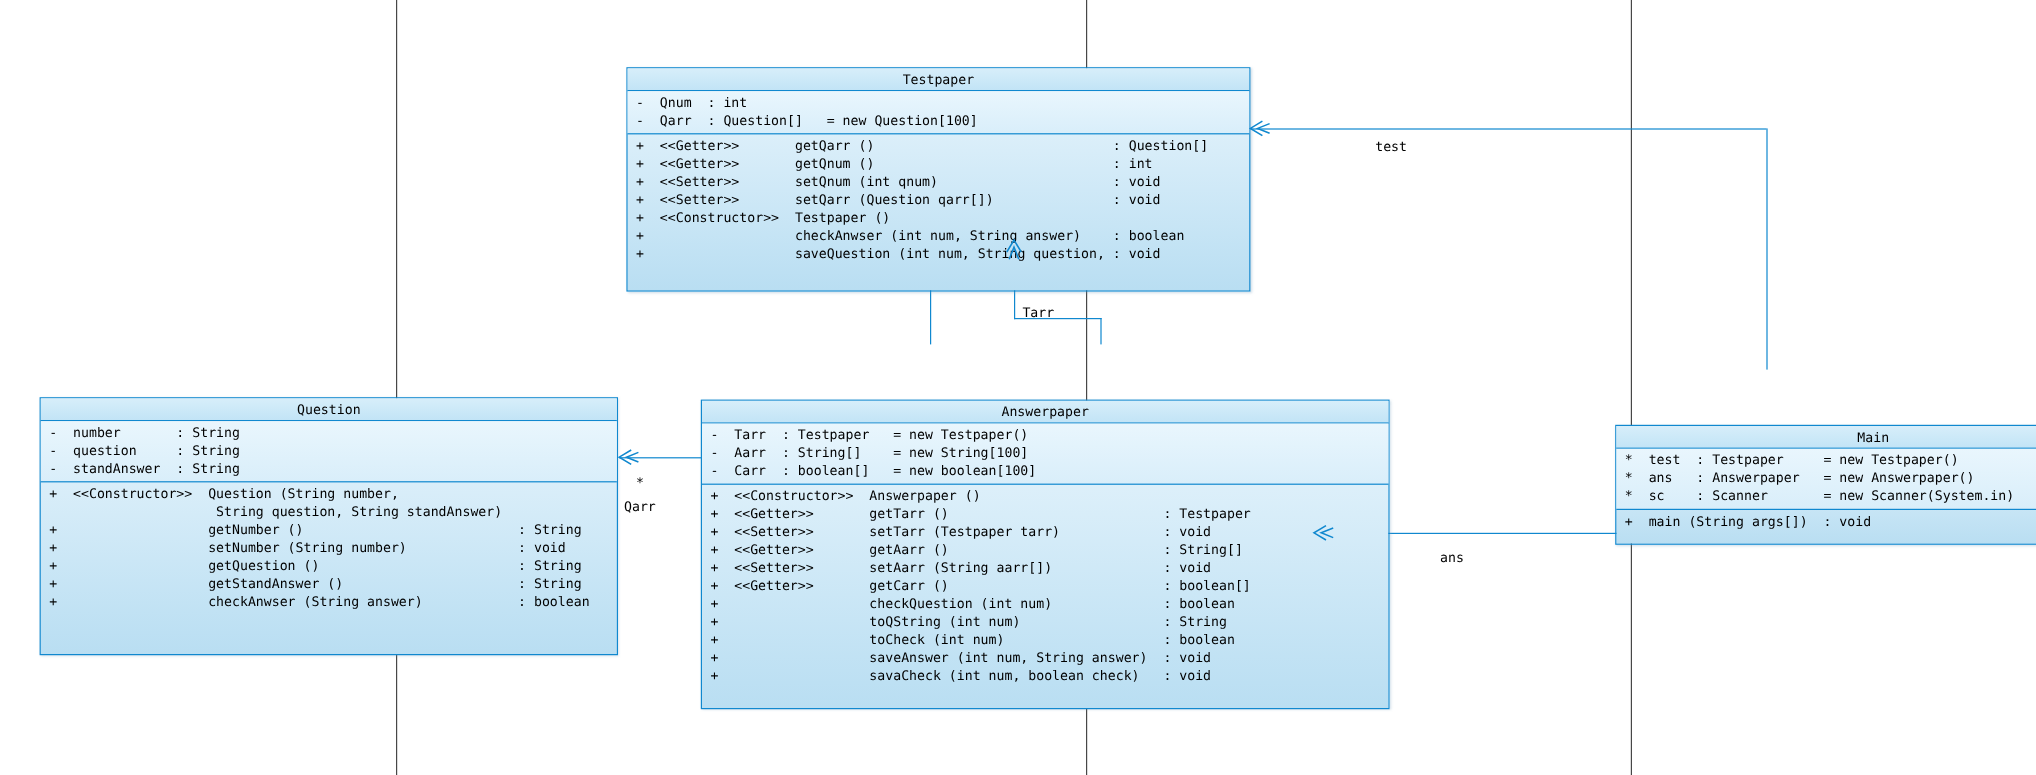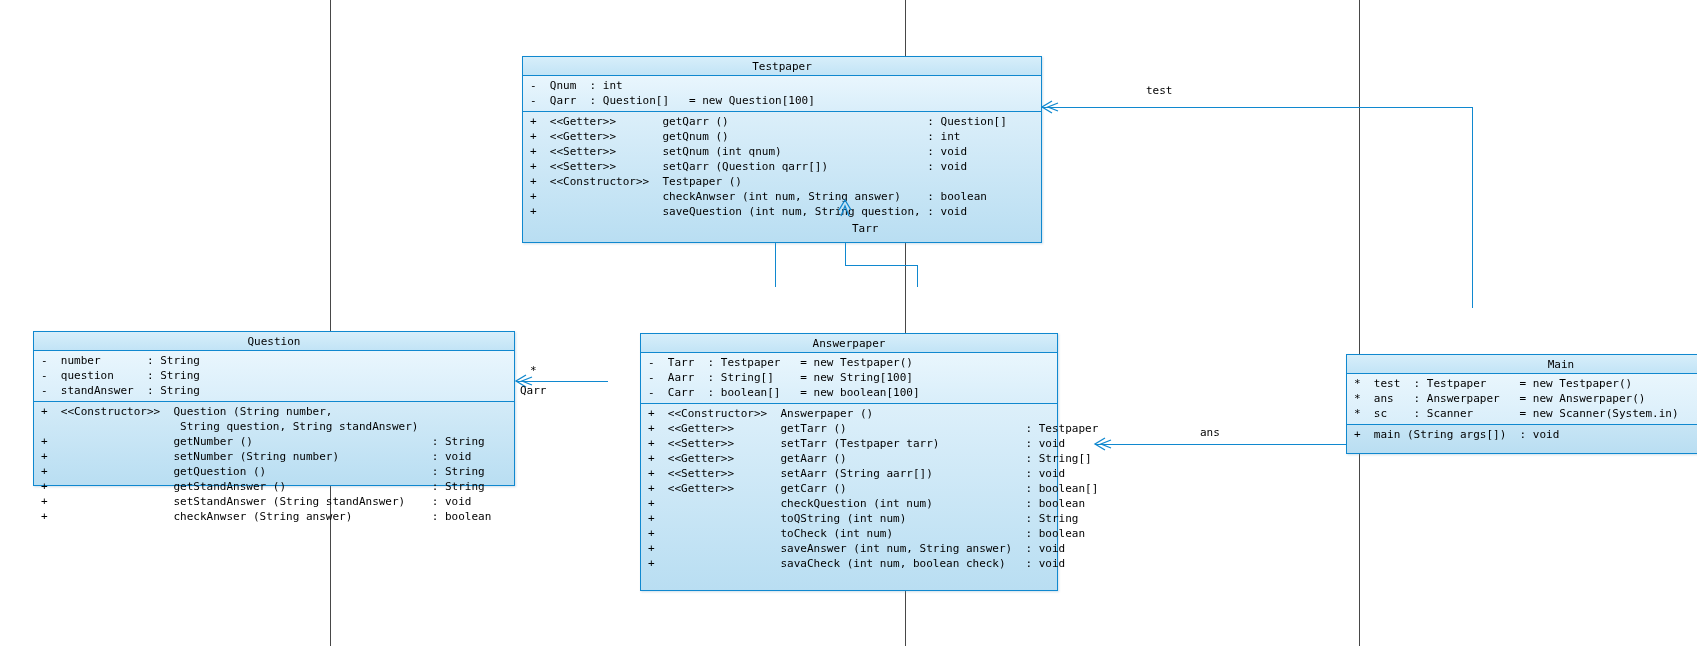--- a/index.html
+++ b/index.html
@@ -6,21 +6,21 @@
   #canvas{
     position:relative;width:1697px;height:646px;background:#ffffff;
     overflow:hidden;font-family:"DejaVu Sans Mono",monospace;
   }
   
   .gline{position:absolute;top:0;width:1px;height:646px;background:#474747;z-index:0;}
   
   .cline{position:absolute;background:#1088cf;z-index:1;}
   .arrow{position:absolute;z-index:3;}
   .arrow polyline{fill:none;stroke:#1088cf;stroke-width:1.3;}
-  .clabel{position:absolute;z-index:3;font:11px/13px "DejaVu Sans Mono",monospace;color:#000;white-space:pre;}
+  .clabel{position:absolute;z-index:3;font:11px/13px "DejaVu Sans Mono",monospace;color:#000;white-space:pre;margin-top:32px;}
   
   .uml-class{
     position:absolute;z-index:2;display:flex;flex-direction:column;
     border:1px solid #1088cf;background:linear-gradient(180deg,#eaf6fd 0%,#b9def2 100%);
     font:11px/15px "DejaVu Sans Mono",monospace;color:#000;
     box-sizing:border-box;box-shadow:1px 1px 2px rgba(120,160,190,.35);margin-top:46px;
   }
   .uml-title{
     text-align:center;padding:2px 4px 1px;border-bottom:1px solid #1088cf;
     background:linear-gradient(180deg,#d7eefa 0%,#c2e4f6 100%);white-space:pre;
@@ -83,40 +83,39 @@
         <div class="row">+  &lt;&lt;Getter&gt;&gt;       getQarr ()                              : Question[]</div>
         <div class="row">+  &lt;&lt;Getter&gt;&gt;       getQnum ()                              : int</div>
         <div class="row">+  &lt;&lt;Setter&gt;&gt;       setQnum (int qnum)                      : void</div>
         <div class="row">+  &lt;&lt;Setter&gt;&gt;       setQarr (Question qarr[])               : void</div>
         <div class="row">+  &lt;&lt;Constructor&gt;&gt;  Testpaper ()</div>
         <div class="row">+                   checkAnwser (int num, String answer)    : boolean</div>
         <div class="row">+                   saveQuestion (int num, String question, : void</div>
       </div>
   </div>
 
-  <div class="uml-class" style="left:33px;top:285px;width:482px;height:155px">
+  <div class="uml-class" style="left:33px;top:285px;width:482px;height:215px">
     <div class="uml-title">Question</div>
     <div class="uml-attrs">
         <div class="row">-  number       : String</div>
         <div class="row">-  question     : String</div>
         <div class="row">-  standAnswer  : String</div>
       </div>
     <div class="uml-methods">
         <div class="row">+  &lt;&lt;Constructor&gt;&gt;  Question (String number,</div>
         <div class="row">                     String question, String standAnswer)</div>
         <div class="row">+                   getNumber ()                           : String</div>
         <div class="row">+                   setNumber (String number)              : void</div>
         <div class="row">+                   getQuestion ()                         : String</div>
         <div class="row">+                   getStandAnswer ()                      : String</div>
-        <div class="row">+                   setStandAnswer (String standAnswer)    : void</div>
         <div class="row">+                   checkAnwser (String answer)            : boolean</div>
       </div>
   </div>
 
-  <div class="uml-class" style="left:640px;top:287px;width:418px;height:258px">
+  <div class="uml-class" style="left:584px;top:287px;width:574px;height:258px">
     <div class="uml-title">Answerpaper</div>
     <div class="uml-attrs">
         <div class="row">-  Tarr  : Testpaper   = new Testpaper()</div>
         <div class="row">-  Aarr  : String[]    = new String[100]</div>
         <div class="row">-  Carr  : boolean[]   = new boolean[100]</div>
       </div>
     <div class="uml-methods">
         <div class="row">+  &lt;&lt;Constructor&gt;&gt;  Answerpaper ()</div>
         <div class="row">+  &lt;&lt;Getter&gt;&gt;       getTarr ()                           : Testpaper</div>
         <div class="row">+  &lt;&lt;Setter&gt;&gt;       setTarr (Testpaper tarr)             : void</div>

